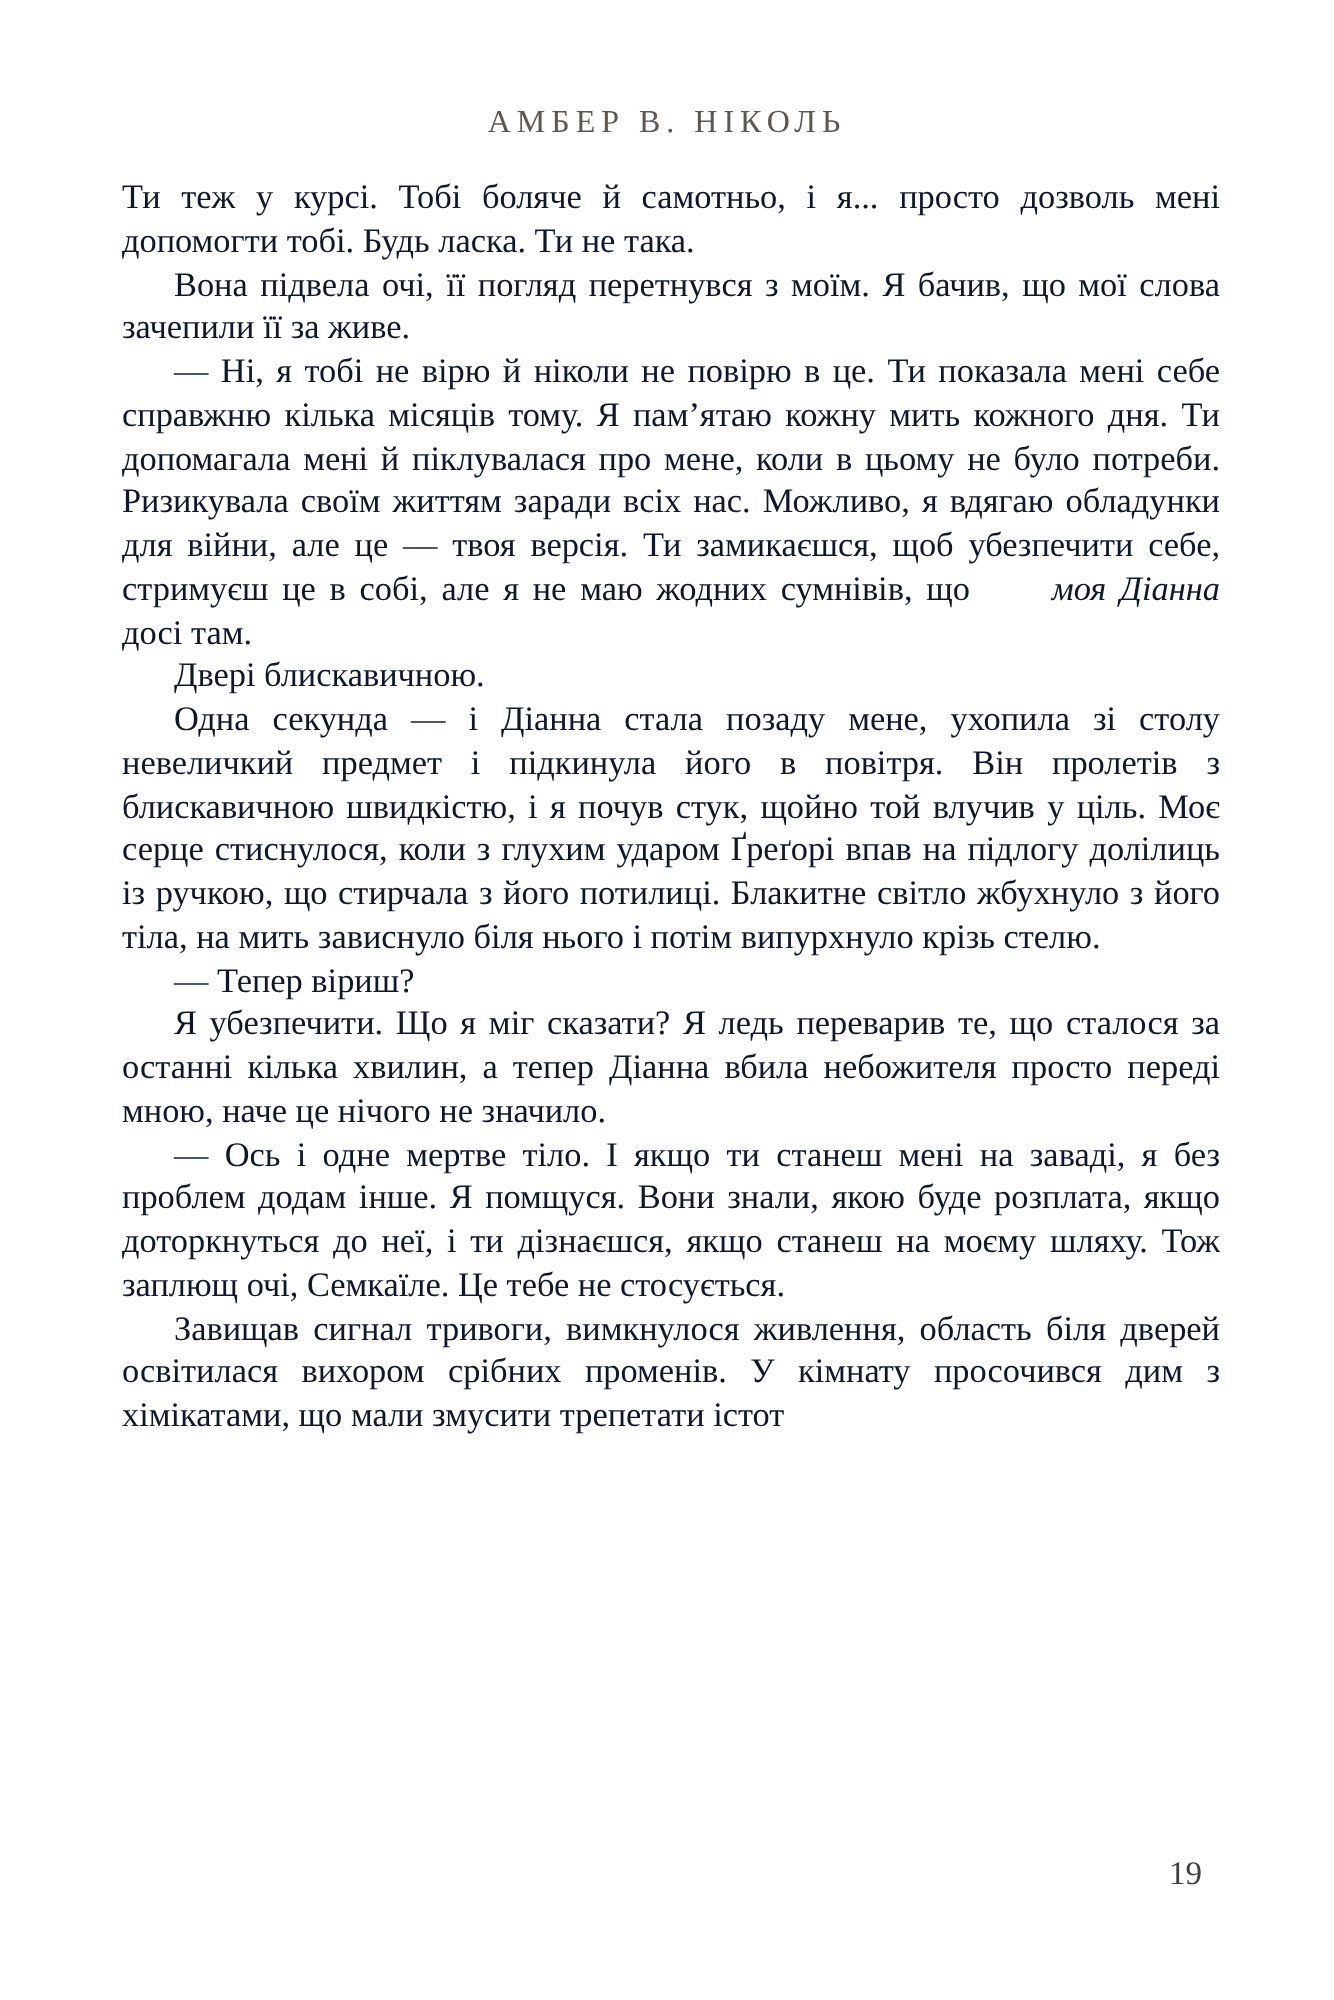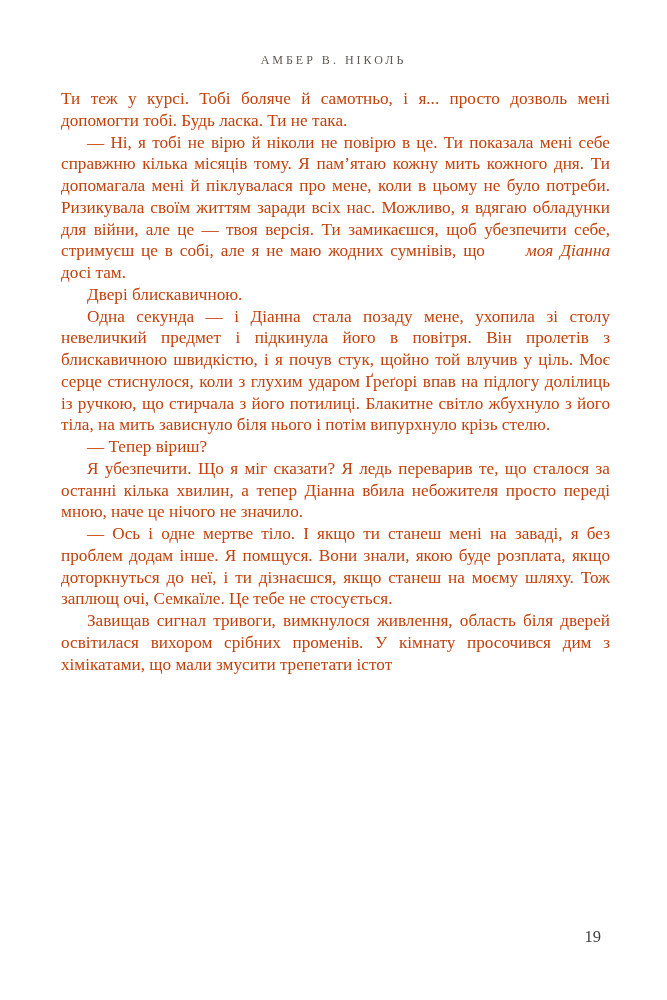--- a/index.html
+++ b/index.html
@@ -14,33 +14,33 @@
     background: #ffffff;
     overflow: hidden;
     font-family: "Liberation Serif", "DejaVu Serif", serif;
   }
   .running-header {
     position: absolute;
     top: 53px;
     left: 0;
     right: 0;
     text-align: center;
-    font-size: 12px;
+    font-size: 16px;
     letter-spacing: 3px;
     font-variant: small-caps;
     color: #5e5851;
   }
   .body-text {
     position: absolute;
     top: 88px;
     left: 61px;
     width: 549px;
     font-size: 17.2px;
     line-height: 21.75px;
-    color: #c2410c;
+    color: #0f172a;
     text-align: justify;
     hyphens: auto;
     -webkit-hyphens: auto;
   }
   .para {
     margin: 0;
     padding: 0;
     text-indent: 26px;
   }
   .para.no-indent {
@@ -60,20 +60,21 @@
   }
 </style>
 </head>
 <body>
 
 <div class="page">
   <div class="running-header">АМБЕР В. НІКОЛЬ</div>
 
   <div class="body-text" lang="uk">
       <p class="para no-indent"><span>Ти теж у курсі. Тобі боляче й самотньо, і я... просто дозволь мені допомогти тобі. Будь ласка. Ти не така.</span></p>
+      <p class="para"><span>Вона підвела очі, її погляд перетнувся з моїм. Я бачив, що мої слова зачепили її за живе.</span></p>
       <p class="para"><span>— Ні, я тобі не вірю й ніколи не повірю в це. Ти показала мені себе справжню кілька місяців тому. Я пам’ятаю кожну мить кожного дня. Ти допомагала мені й піклувалася про мене, коли в цьому не було потреби. Ризикувала своїм життям заради всіх нас. Можливо, я вдягаю обладунки для війни, але це — твоя версія. Ти замикаєшся, щоб убезпечити себе, стримуєш це в собі, але я не маю жодних сумнівів, що </span><em>моя Діанна</em><span> досі там.</span></p>
       <p class="para"><span>Двері блискавичною.</span></p>
       <p class="para"><span>Одна секунда — і Діанна стала позаду мене, ухопила зі столу невеличкий предмет і підкинула його в повітря. Він пролетів з блискавичною швидкістю, і я почув стук, щойно той влучив у ціль. Моє серце стиснулося, коли з глухим ударом Ґреґорі впав на підлогу долілиць із ручкою, що стирчала з його потилиці. Блакитне світло жбухнуло з його тіла, на мить зависнуло біля нього і потім випурхнуло крізь стелю.</span></p>
       <p class="para"><span>— Тепер віриш?</span></p>
       <p class="para"><span>Я убезпечити. Що я міг сказати? Я ледь переварив те, що сталося за останні кілька хвилин, а тепер Діанна вбила небожителя просто переді мною, наче це нічого не значило.</span></p>
       <p class="para"><span>— Ось і одне мертве тіло. І якщо ти станеш мені на заваді, я без проблем додам інше. Я помщуся. Вони знали, якою буде розплата, якщо доторкнуться до неї, і ти дізнаєшся, якщо станеш на моєму шляху. Тож заплющ очі, Семкаїле. Це тебе не стосується.</span></p>
       <p class="para"><span>Завищав сигнал тривоги, вимкнулося живлення, область біля дверей освітилася вихором срібних променів. У кімнату просочився дим з хімікатами, що мали змусити трепетати істот</span></p>
     </div>
 
   <div class="page-number">19</div>

